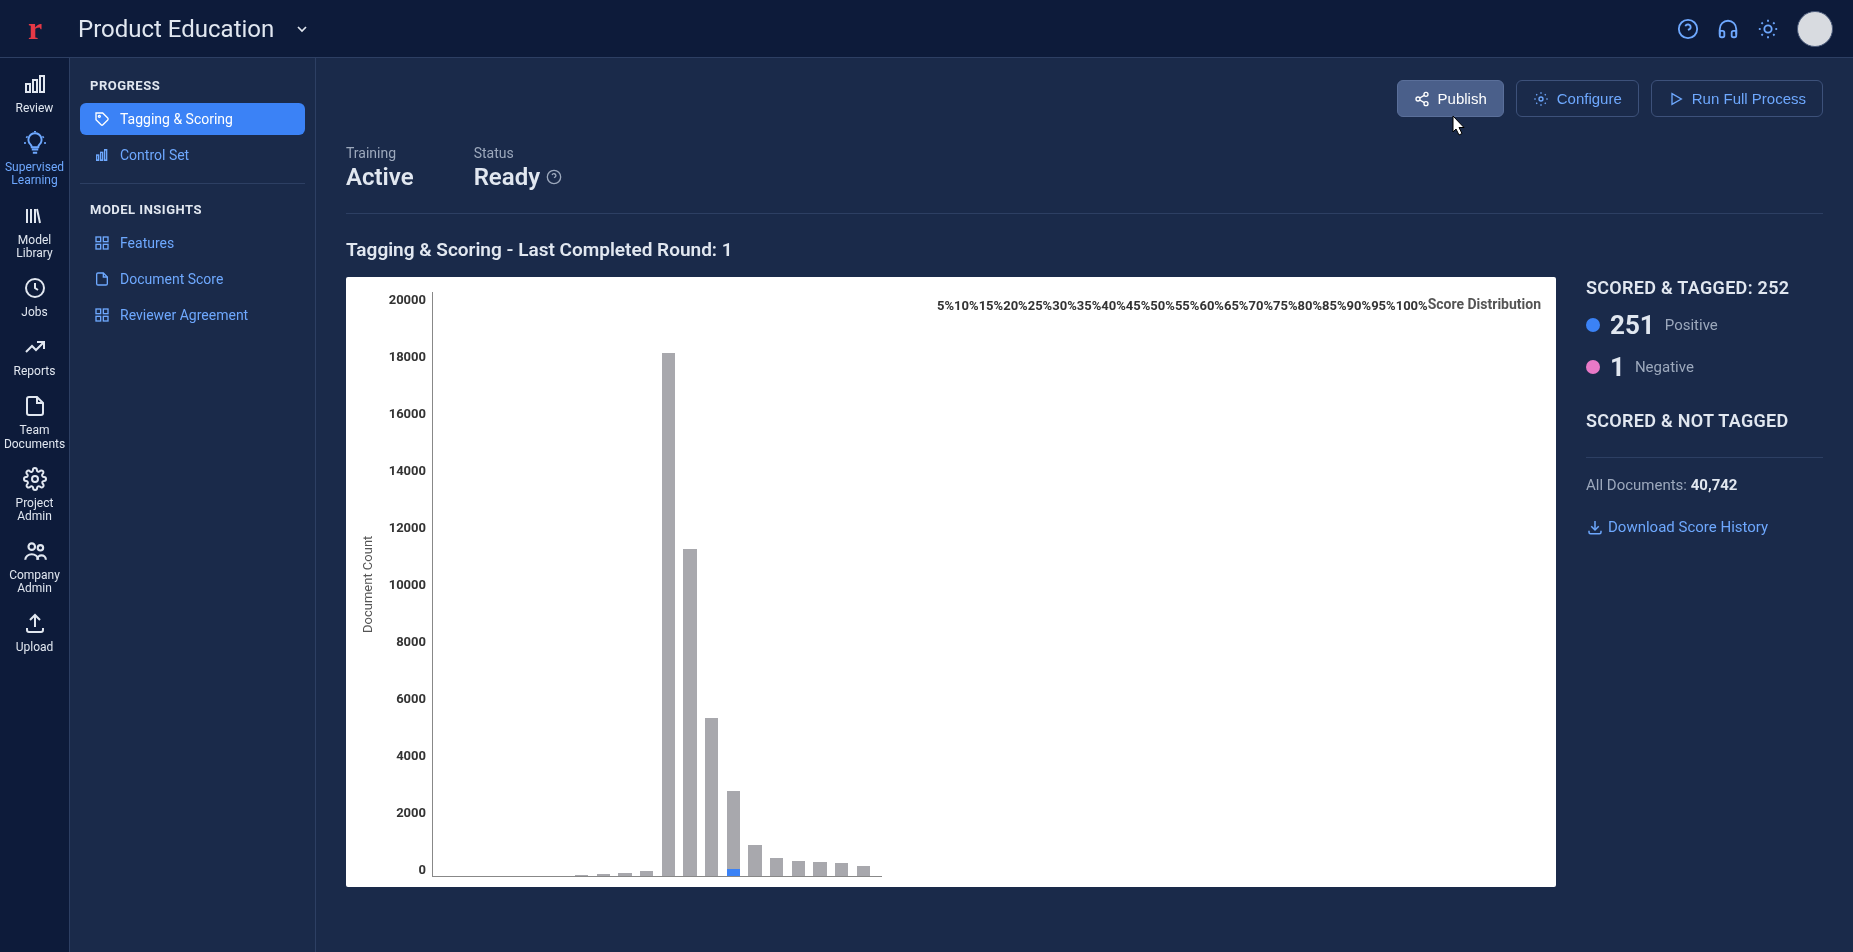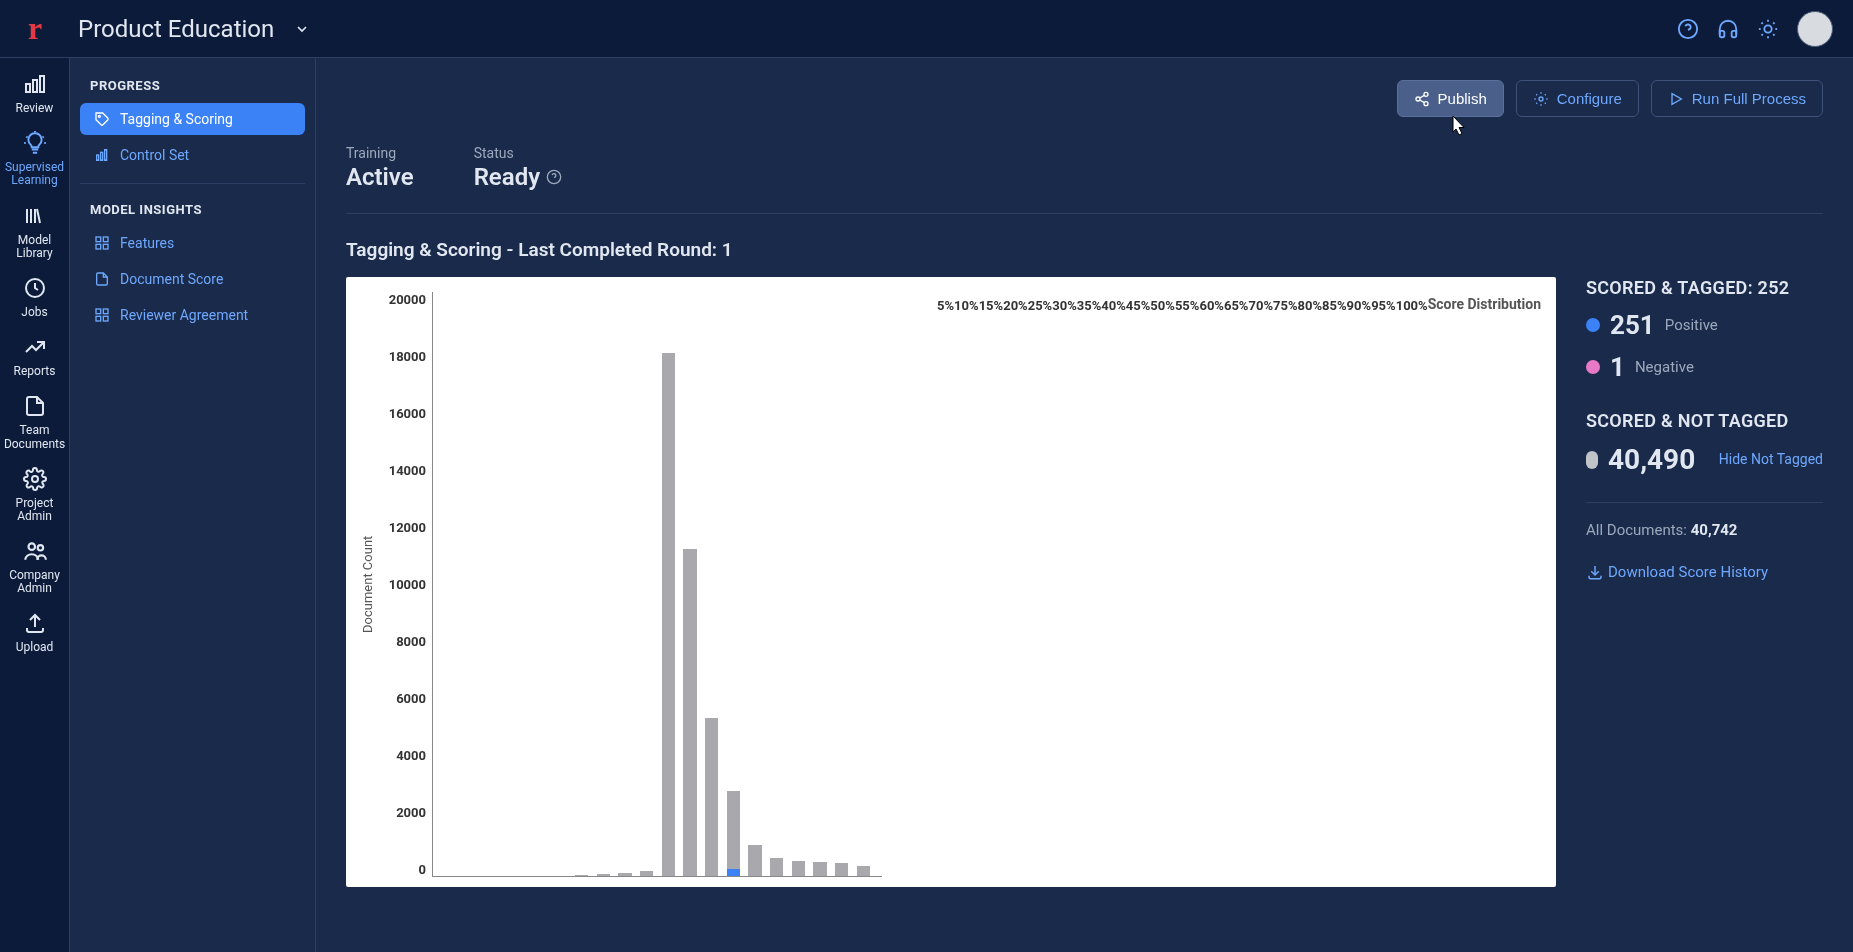--- a/index.html
+++ b/index.html
@@ -445,27 +445,20 @@
           <span class="dot dot-blue"></span>
           <span class="stat-num">251</span>
           <span class="stat-lbl">Positive</span>
         </div>
         <div class="stat-line">
           <span class="dot dot-pink"></span>
           <span class="stat-num">1</span>
           <span class="stat-lbl">Negative</span>
         </div>
         <div class="stats-h" style="margin-top:28px">SCORED &amp; NOT TAGGED</div>
-        <div style="display:flex; align-items:center; justify-content:space-between; margin-top:12px;">
-          <div class="stat-line" style="margin-top:0">
-            <span class="dot-grey"></span>
-            <span class="stat-num" style="font-size:28px">40,490</span>
-          </div>
-          <div class="hide-link">Hide Not Tagged</div>
-        </div>
         <hr class="zstats-divider">
         <div class="all-docs">
           <span>All Documents:</span>
           <b>40,742</b>
         </div>
         <div class="download-link">
           <svg width="18" height="18" viewBox="0 0 24 24" fill="none" stroke="currentColor" stroke-width="2">
               <path d="M4 17v2a2 2 0 0 0 2 2h12a2 2 0 0 0 2-2v-2"></path>
               <polyline points="7 11 12 16 17 11"></polyline>
               <line x1="12" y1="4" x2="12" y2="16"></line>

